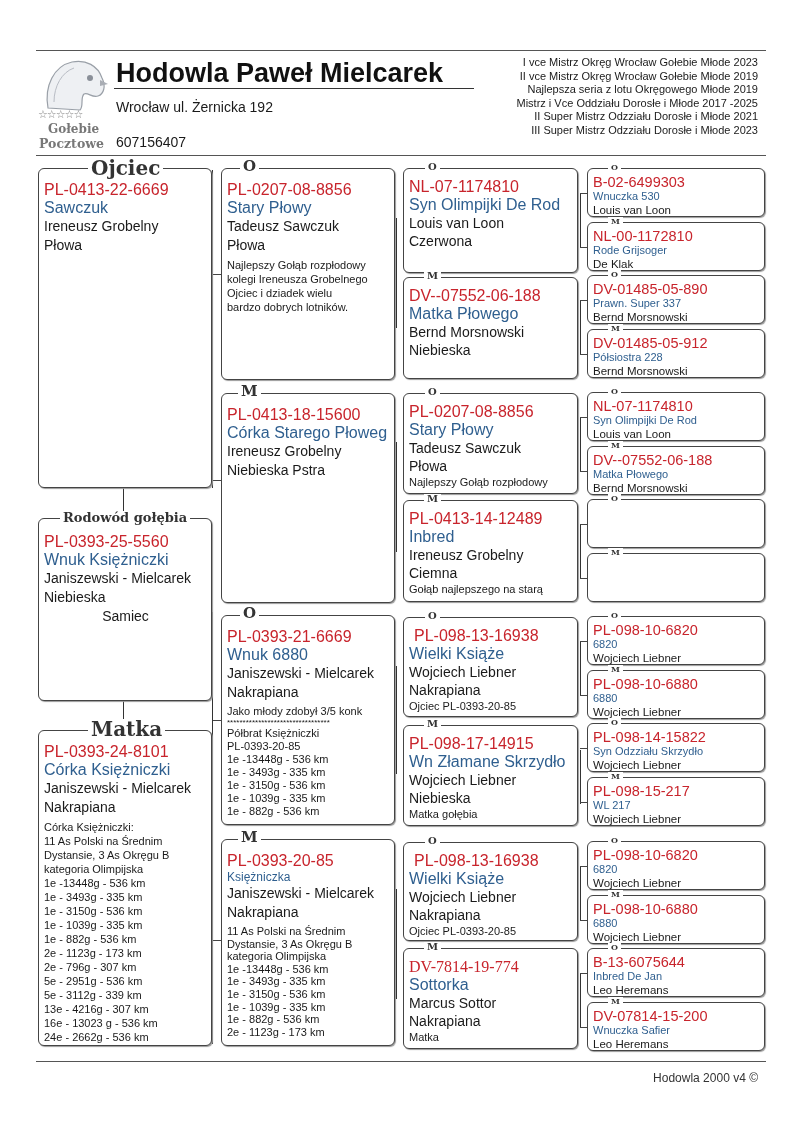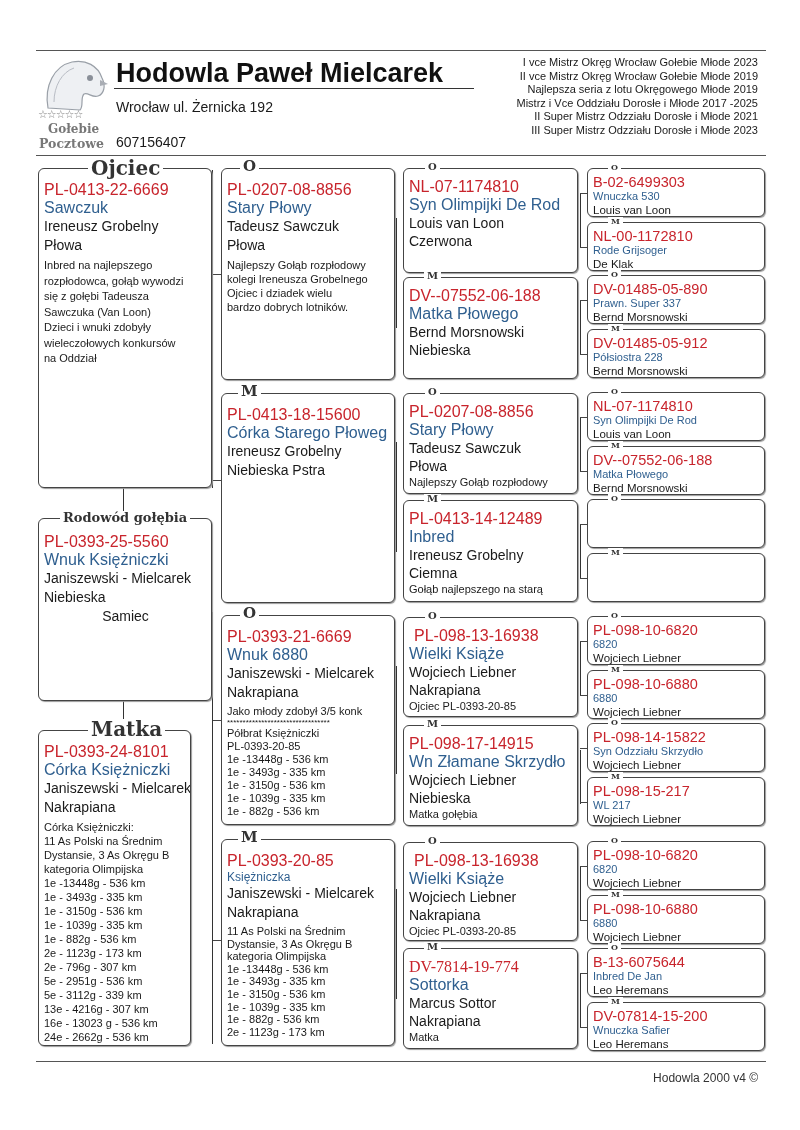--- a/index.html
+++ b/index.html
@@ -62,45 +62,36 @@
 <div class="hline" style="left:212px;top:940px;width:9px;"></div>
 <div class="vline" style="left:212px;top:170px;height:318px;"></div>
 <div class="vline" style="left:212px;top:612px;height:432px;"></div>
 
 <div class="box" style="left:38px;top:168px;width:174px;height:320px;">
   <div class="pad" style="top:12px;">
     <div class="red" style="font-size:16px;">PL-0413-22-6669</div>
     <div class="blue" style="font-size:16px;">Sawczuk</div>
     <div style="font-size:14px;line-height:19px;">Ireneusz Grobelny</div>
     <div style="font-size:14px;line-height:19px;">Płowa</div>
-    <div style="font-size:11px;line-height:15.5px;margin-top:3px;">
-      <div>Inbred na najlepszego</div>
-      <div>rozpłodowca, gołąb wywodzi</div>
-      <div>się z gołębi Tadeusza</div>
-      <div>Sawczuka (Van Loon)</div>
-      <div>Dzieci i wnuki zdobyły</div>
-      <div>wieleczołowych konkursów</div>
-      <div>na Oddział</div>
-    </div>
   </div>
 </div>
 <div class="lbl" style="left:88px;top:158px;font-size:20px;">Ojciec</div>
 
 <div class="box" style="left:38px;top:518px;width:174px;height:183px;">
   <div class="pad" style="top:14px;">
     <div class="red" style="font-size:16px;">PL-0393-25-5560</div>
     <div class="blue" style="font-size:16px;">Wnuk Księżniczki</div>
     <div style="font-size:14px;line-height:19px;">Janiszewski - Mielcarek</div>
     <div style="font-size:14px;line-height:19px;">Niebieska</div>
     <div style="font-size:14px;line-height:19px;text-align:center;">Samiec</div>
   </div>
 </div>
 <div class="lbl" style="left:60px;top:511px;font-size:13px;">Rodowód gołębia</div>
 
-<div class="box" style="left:38px;top:730px;width:153px;height:316px;">
+<div class="box" style="left:38px;top:730px;width:174px;height:316px;">
   <div class="pad" style="top:12px;">
     <div class="red" style="font-size:16px;">PL-0393-24-8101</div>
     <div class="blue" style="font-size:16px;">Córka Księżniczki</div>
     <div style="font-size:14px;line-height:19px;">Janiszewski - Mielcarek</div>
     <div style="font-size:14px;line-height:19px;">Nakrapiana</div>
     <div style="font-size:11px;line-height:14px;margin-top:3px;">
       <div>Córka Księżniczki:</div>
       <div>11 As Polski na Średnim</div>
       <div>Dystansie, 3 As Okręgu B</div>
       <div>kategoria Olimpijska</div>

